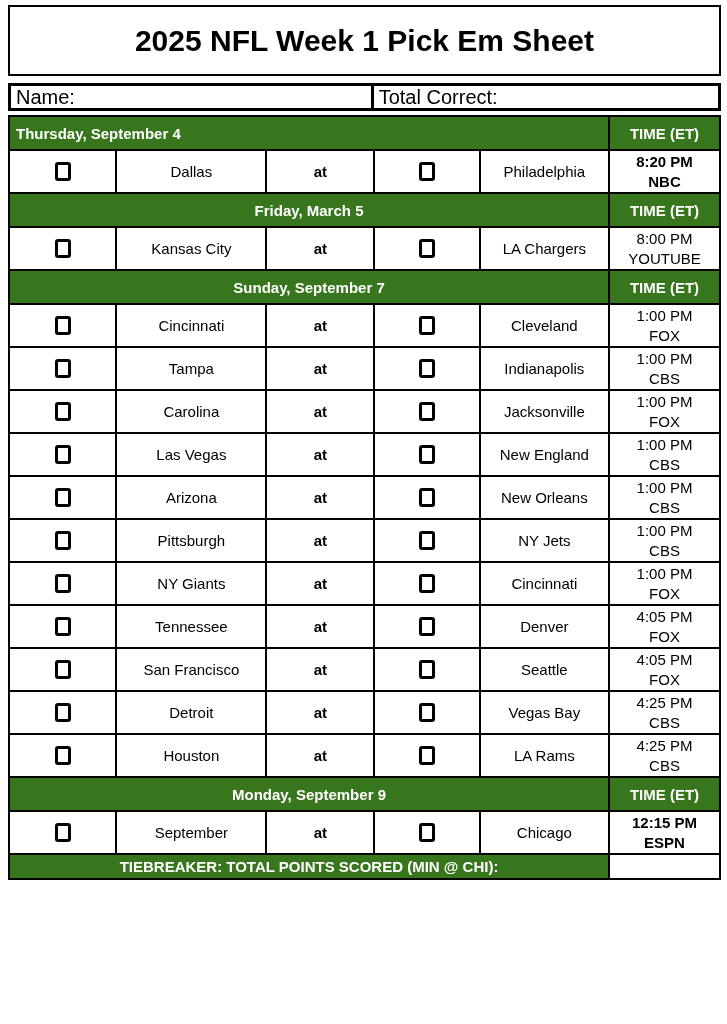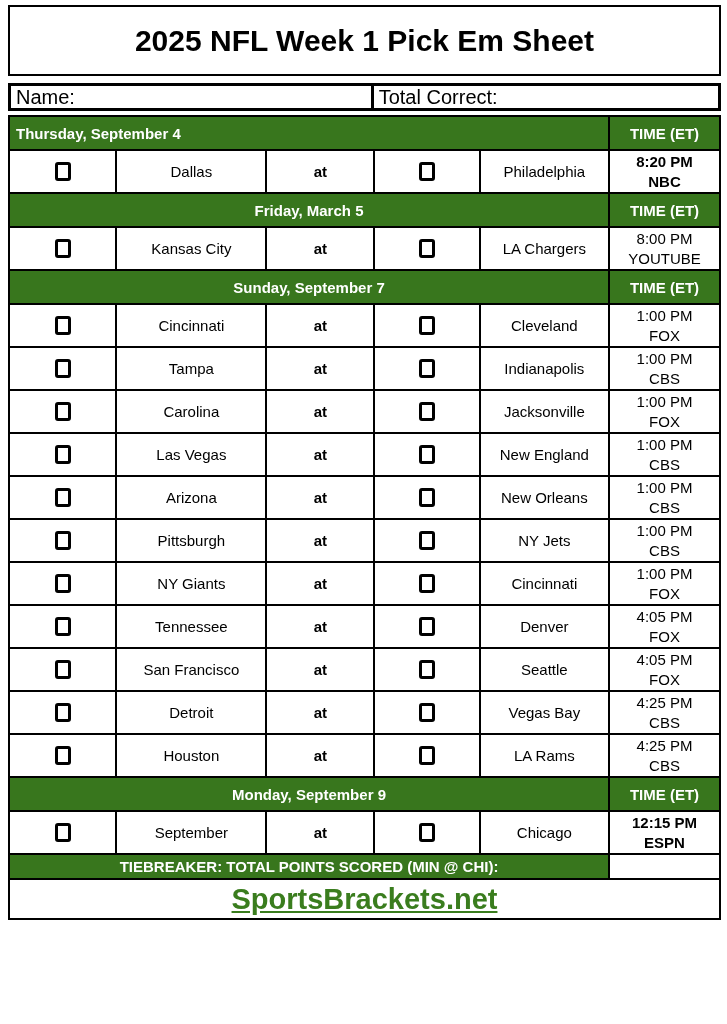--- a/index.html
+++ b/index.html
@@ -296,19 +296,16 @@
           <td class="team">Chicago</td>
           <td class="time-cell bold">
             <div>12:15 PM</div>
             <div>ESPN</div>
           </td>
         </tr>
         <tr>
           <td class="tiebreaker-label" colspan="5">TIEBREAKER: TOTAL POINTS SCORED (MIN @ CHI):</td>
           <td class="tiebreaker-input"></td>
         </tr>
-        <tr>
-          <td class="footer-cell" colspan="6"><span class="footer-link">SportsBrackets.net</span></td>
-        </tr>
       </tbody>
   </table>
 
 </div>
 
 </body></html>

